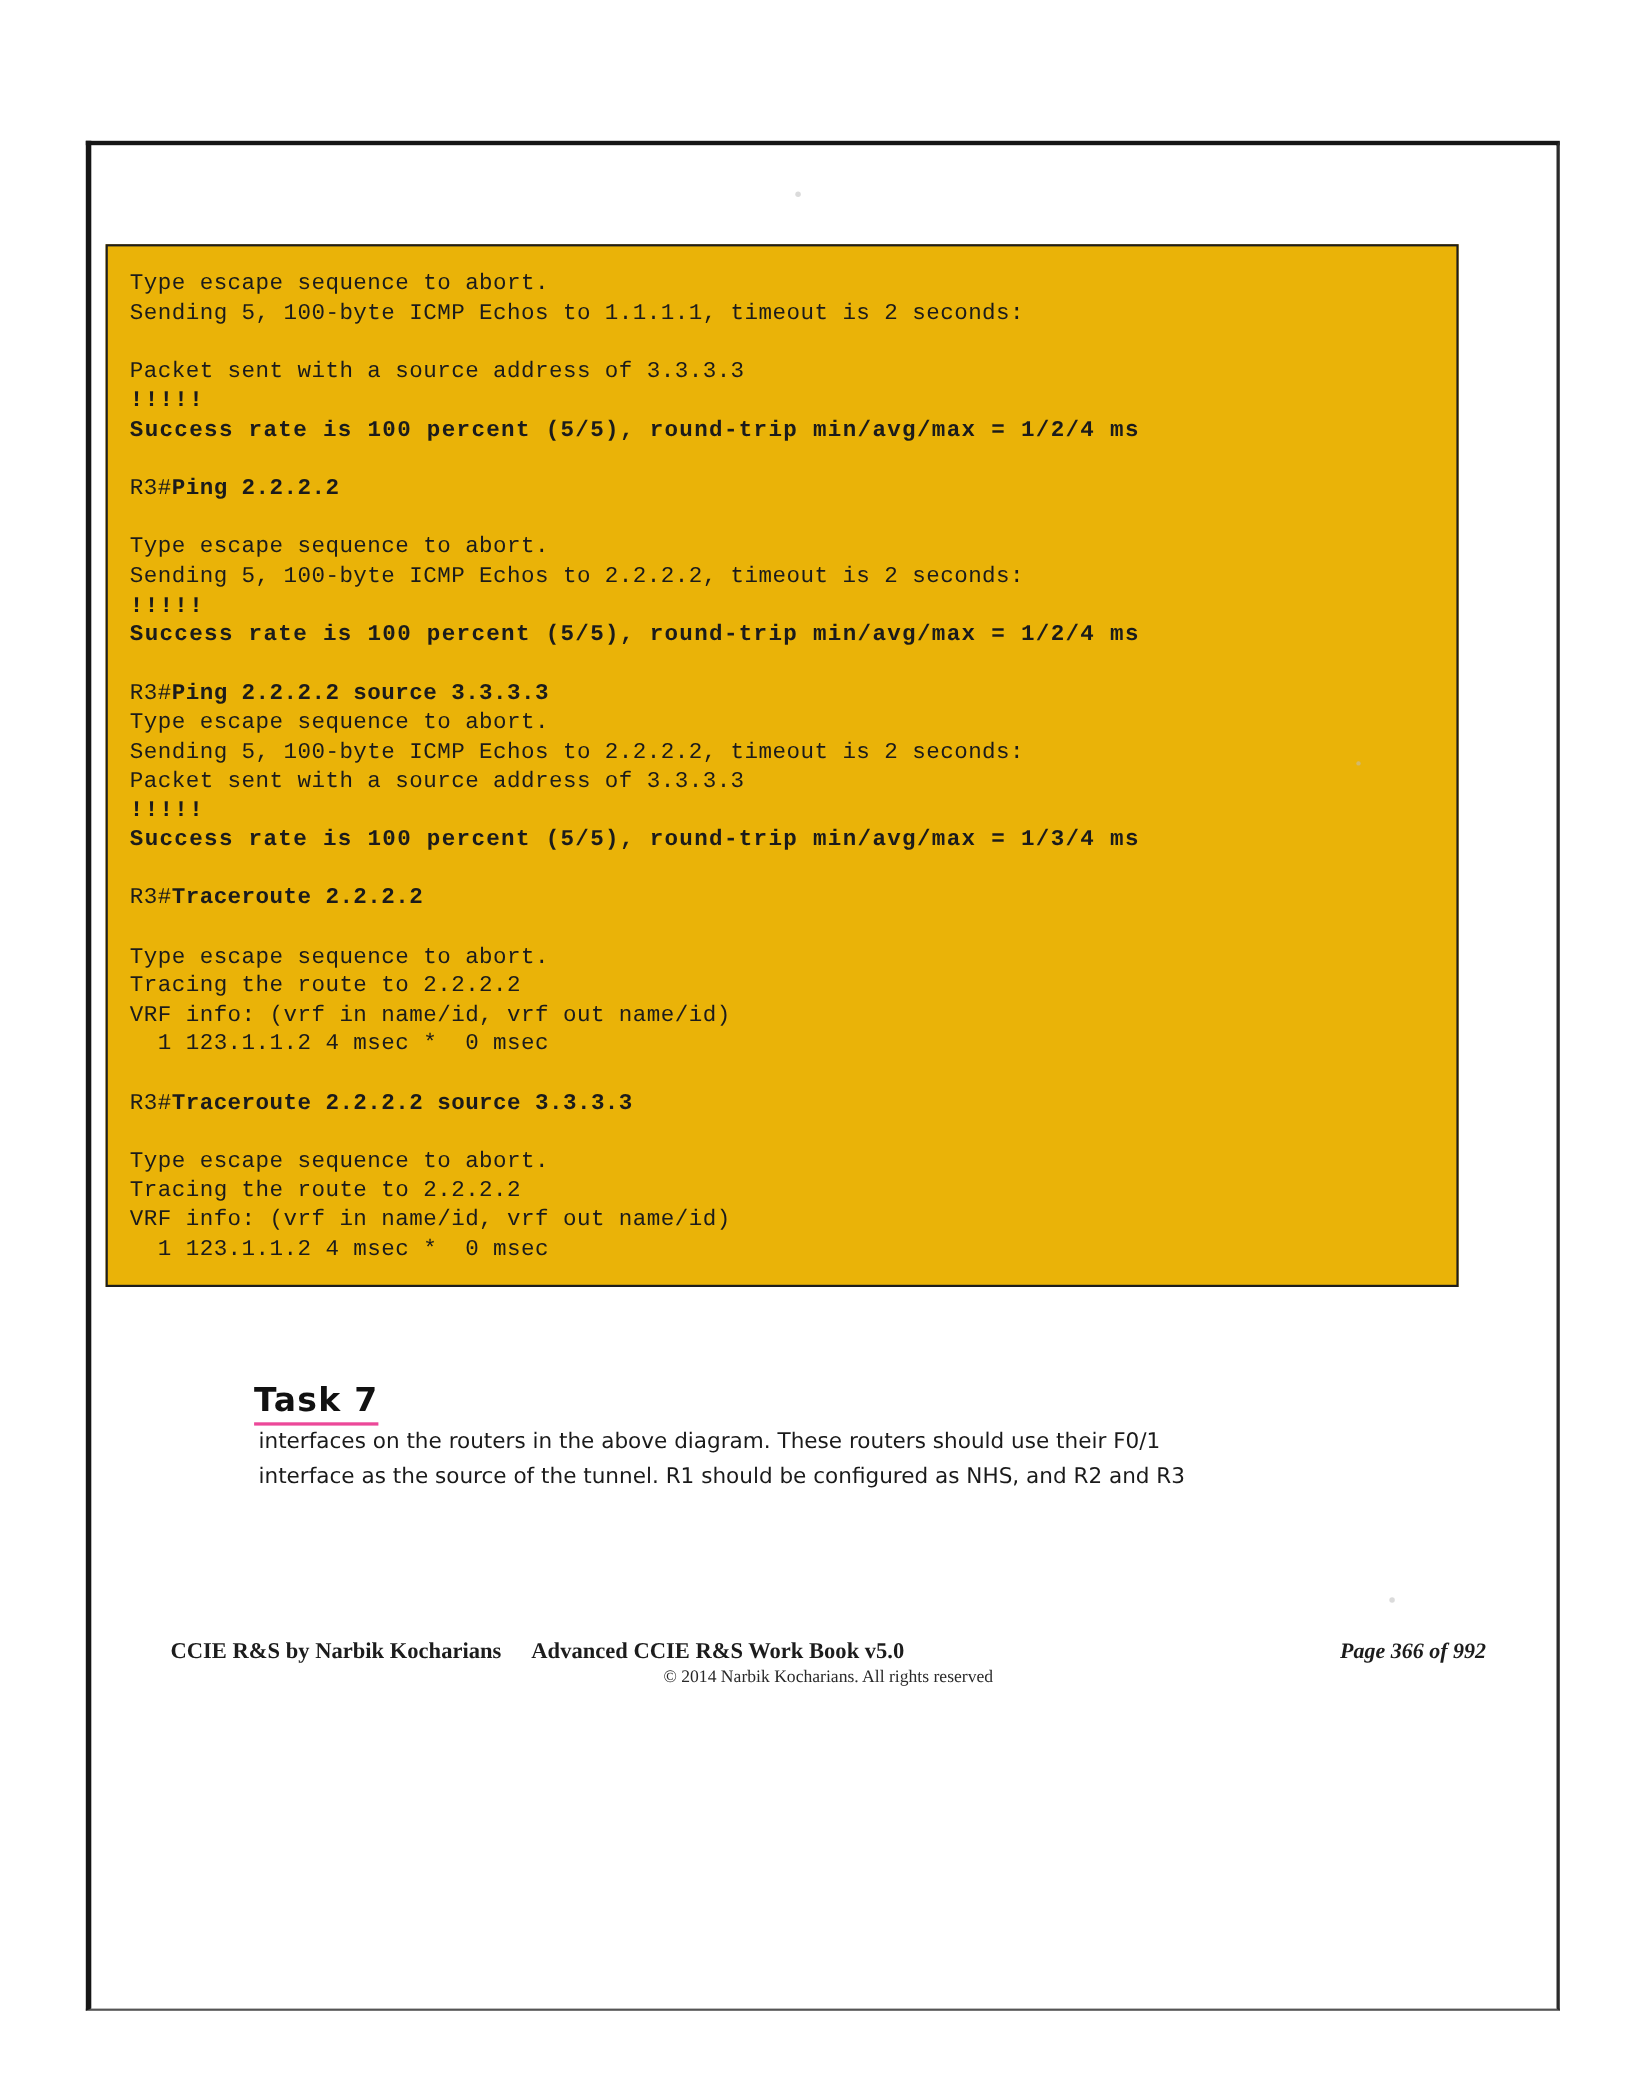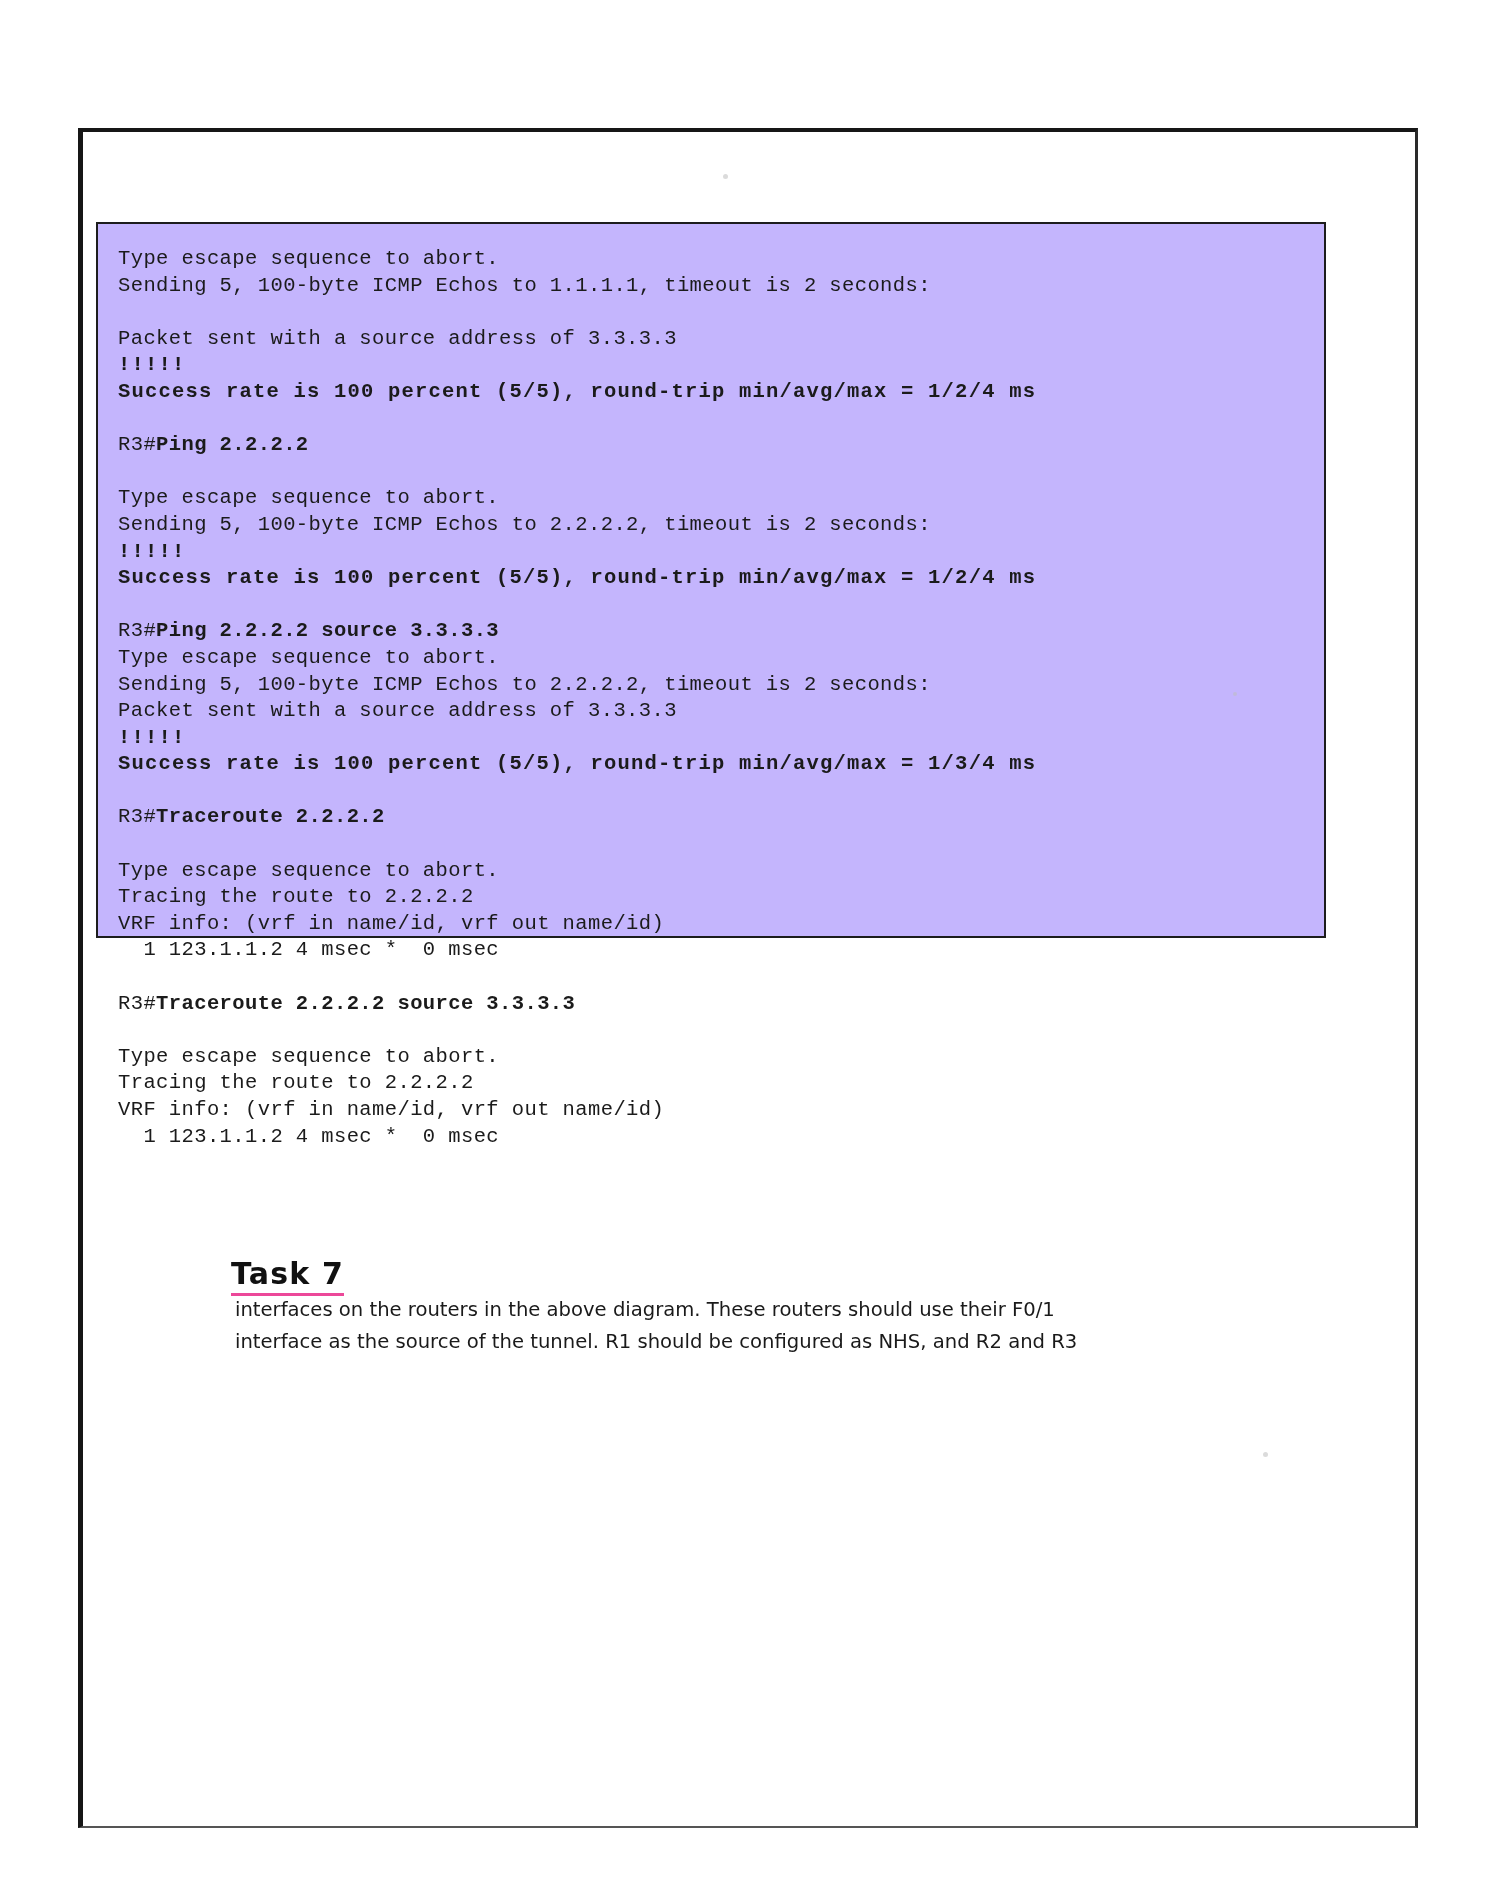--- a/index.html
+++ b/index.html
@@ -37,24 +37,24 @@
     width: 1340px;
     height: 1700px;
   }
 
   
   .console-box {
     position: absolute;
     left: 13px;
     top: 90px;
     width: 1230px;
-    height: 716px;
+    height: 948px;
     border: 2px solid #1d1d1d;
     box-sizing: border-box;
-    background: #c4b5fd;
+    background: #eab308;
   }
 
   .console-inner {
     padding: 22px 20px 10px 20px;
     font-family: "Liberation Mono", monospace;
     font-size: 20.5px;
     line-height: 26.6px;
     color: #1b1b1b;
     white-space: pre;
     letter-spacing: 0.4px;
@@ -166,18 +166,26 @@
       <div class="console-inner" id="console-inner"><div class="console-line"><span>Type escape sequence to abort.</span></div><div class="console-line"><span>Sending 5, 100-byte ICMP Echos to 1.1.1.1, timeout is 2 seconds:</span></div><div class="console-line blank">&nbsp;</div><div class="console-line"><span>Packet sent with a source address of 3.3.3.3</span></div><div class="console-line"><span class="bangs" style="font-weight: bold;">!!!!!</span></div><div class="console-line"><span class="bangs" style="font-weight: bold;">Success rate is 100 percent (5/5), round-trip min/avg/max = 1/2/4 ms</span></div><div class="console-line blank">&nbsp;</div><div class="console-line"><span>R3#</span><span style="font-weight: bold;">Ping 2.2.2.2</span></div><div class="console-line blank">&nbsp;</div><div class="console-line"><span>Type escape sequence to abort.</span></div><div class="console-line"><span>Sending 5, 100-byte ICMP Echos to 2.2.2.2, timeout is 2 seconds:</span></div><div class="console-line"><span class="bangs" style="font-weight: bold;">!!!!!</span></div><div class="console-line"><span class="bangs" style="font-weight: bold;">Success rate is 100 percent (5/5), round-trip min/avg/max = 1/2/4 ms</span></div><div class="console-line blank">&nbsp;</div><div class="console-line"><span>R3#</span><span style="font-weight: bold;">Ping 2.2.2.2 source 3.3.3.3</span></div><div class="console-line"><span>Type escape sequence to abort.</span></div><div class="console-line"><span>Sending 5, 100-byte ICMP Echos to 2.2.2.2, timeout is 2 seconds:</span></div><div class="console-line"><span>Packet sent with a source address of 3.3.3.3</span></div><div class="console-line"><span class="bangs" style="font-weight: bold;">!!!!!</span></div><div class="console-line"><span class="bangs" style="font-weight: bold;">Success rate is 100 percent (5/5), round-trip min/avg/max = 1/3/4 ms</span></div><div class="console-line blank">&nbsp;</div><div class="console-line"><span>R3#</span><span style="font-weight: bold;">Traceroute 2.2.2.2</span></div><div class="console-line blank">&nbsp;</div><div class="console-line"><span>Type escape sequence to abort.</span></div><div class="console-line"><span>Tracing the route to 2.2.2.2</span></div><div class="console-line"><span>VRF info: (vrf in name/id, vrf out name/id)</span></div><div class="console-line"><span>  1 123.1.1.2 4 msec *  0 msec</span></div><div class="console-line blank">&nbsp;</div><div class="console-line"><span>R3#</span><span style="font-weight: bold;">Traceroute 2.2.2.2 source 3.3.3.3</span></div><div class="console-line blank">&nbsp;</div><div class="console-line"><span>Type escape sequence to abort.</span></div><div class="console-line"><span>Tracing the route to 2.2.2.2</span></div><div class="console-line"><span>VRF info: (vrf in name/id, vrf out name/id)</span></div><div class="console-line"><span>  1 123.1.1.2 4 msec *  0 msec</span></div></div>
     </div>
 
     <div class="task-heading">Task 7</div>
 
     <div class="task-body" id="task-body">
         <div class="tline">interfaces on the routers in the above diagram. These routers should use their F0/1</div>
         <div class="tline">interface as the source of the tunnel. R1 should be configured as NHS, and R2 and R3</div>
       </div>
 
+    <div class="footer">
+      <div class="footer-row">
+        <div class="footer-left">CCIE R&amp;S by Narbik Kocharians</div>
+        <div class="footer-center">Advanced CCIE R&amp;S Work Book v5.0</div>
+        <div class="footer-right">Page 366 of 992</div>
+      </div>
+      <div class="footer-copy">© 2014 Narbik Kocharians. All rights reserved</div>
+    </div>
 
     <div class="speck" style="left:640px; top:42px; width:5px; height:5px;"></div>
     <div class="speck" style="left:1150px; top:560px; width:4px; height:4px;"></div>
     <div class="speck" style="left:1180px; top:1320px; width:5px; height:5px;"></div>
   </div>
 </div>
 
 </body></html>

